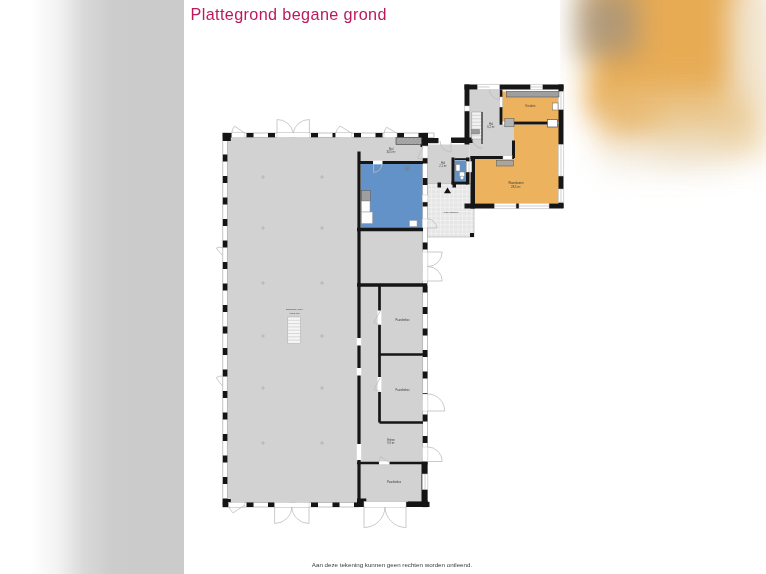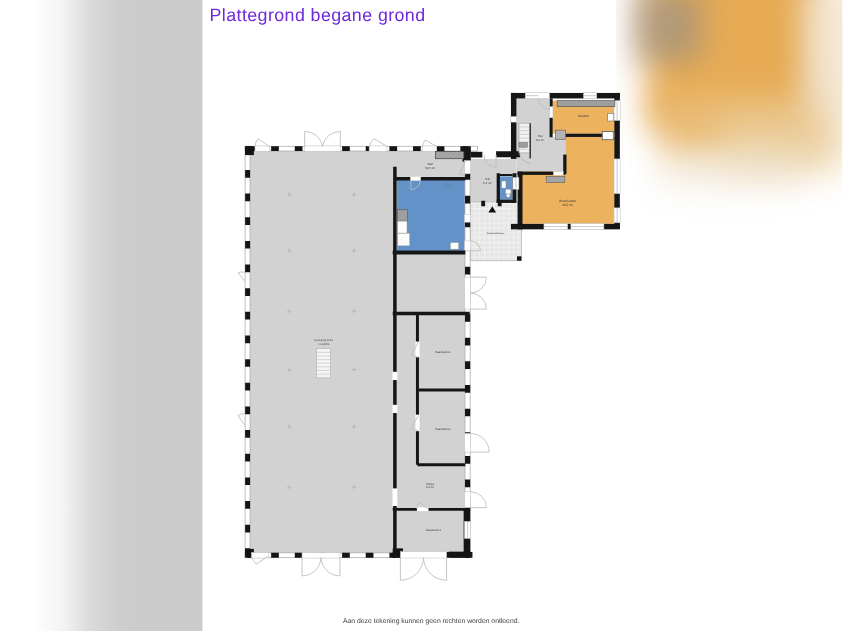--- a/index.html
+++ b/index.html
@@ -7,21 +7,21 @@
 #strip{position:absolute;left:30px;top:0;width:154px;height:574px;
  background:linear-gradient(90deg,#ffffff 0%,#f3f3f3 18%,#d9d9d9 35%,#cdcdcd 52%,#cbcbcb 68%,#cbcbcb 100%)}
 #blobwrap{position:absolute;left:560px;top:0;width:206px;height:300px;overflow:hidden}
 .blob{position:absolute}
 #b1{left:28px;top:-40px;width:158px;height:158px;background:#e7ab54;filter:blur(15px)}
 #b2{left:42px;top:84px;width:148px;height:60px;background:#e9ba72;filter:blur(15px);opacity:.95}
 #b3{left:16px;top:-10px;width:62px;height:66px;background:#9e9180;filter:blur(14px);opacity:.72}
 #b4{left:95px;top:108px;width:115px;height:48px;background:#ecd6ae;filter:blur(17px);opacity:.7}
 #b5{left:42px;top:138px;width:125px;height:32px;background:#ece4d4;filter:blur(16px);opacity:.6}
 #b6{left:168px;top:-10px;width:55px;height:120px;background:#efe3cd;filter:blur(14px);opacity:.72}
-#title{position:absolute;left:190.5px;top:5px;font-size:16.2px;color:#6d28d9;letter-spacing:.38px}
+#title{position:absolute;left:190.5px;top:5px;font-size:16.2px;color:#be185d;letter-spacing:.38px}
 #footer{position:absolute;left:242px;top:561px;width:300px;text-align:center;font-size:6.2px;color:#3a3a3a}
 svg{position:absolute;left:0;top:0}
 </style>
 </head>
 <body>
 <div id="strip"></div>
 <div id="blobwrap">
 <div class="blob" id="b1"></div>
 <div class="blob" id="b2"></div>
 <div class="blob" id="b3"></div>

